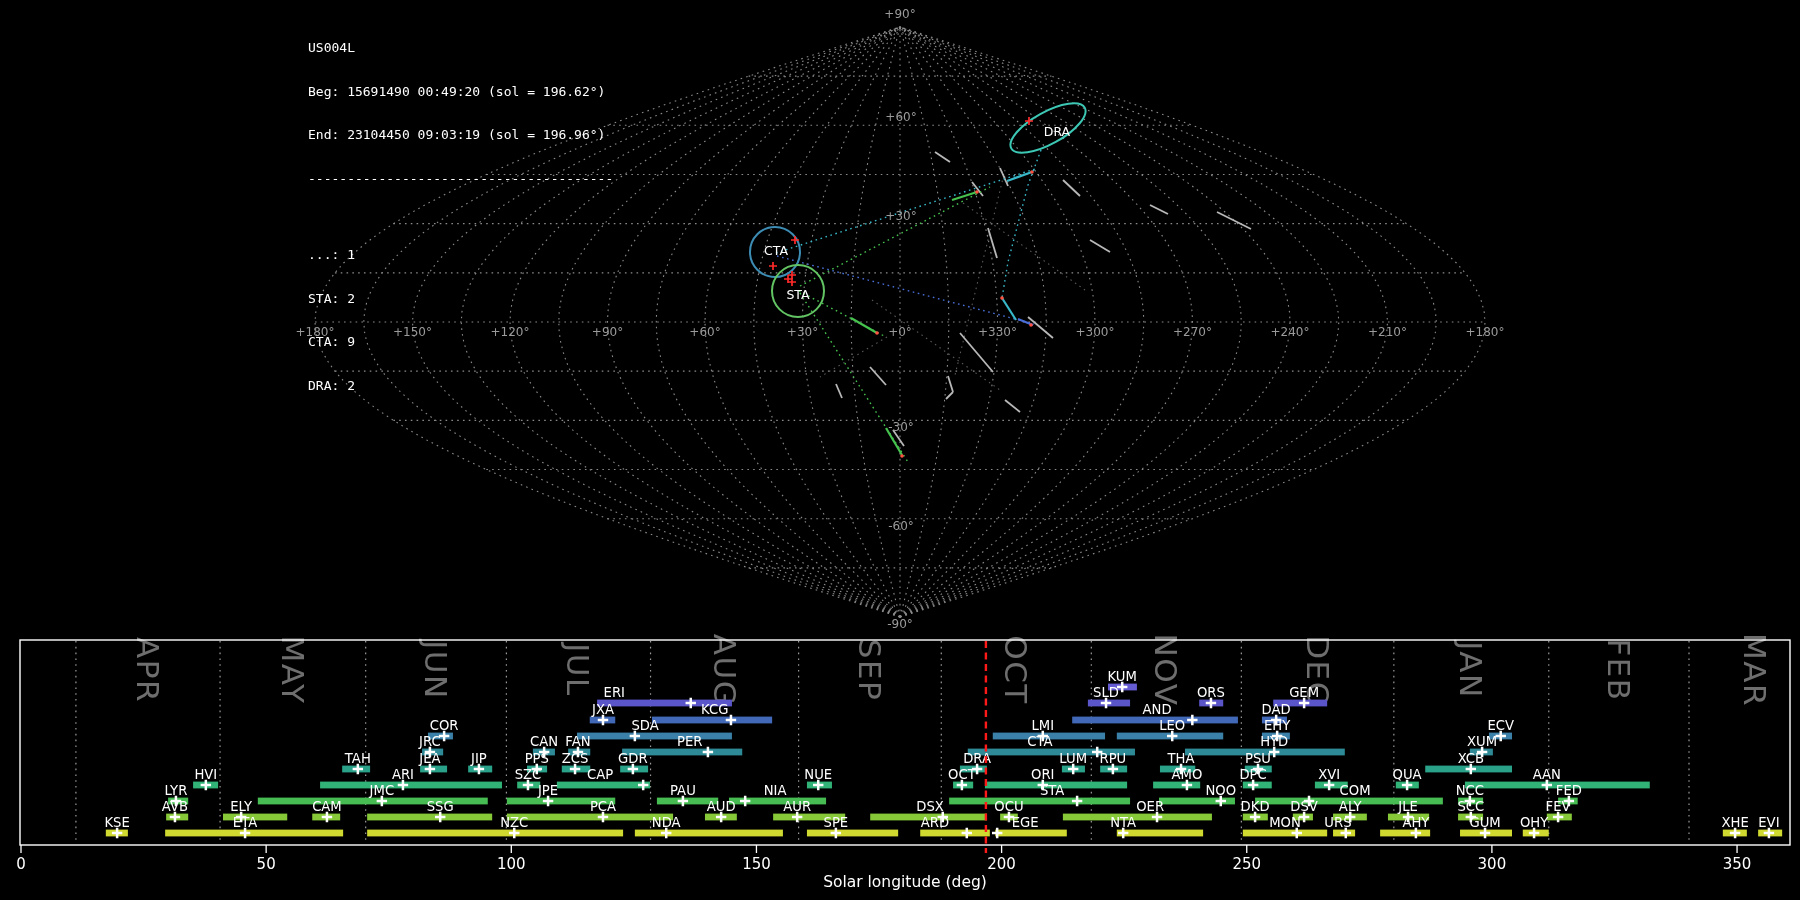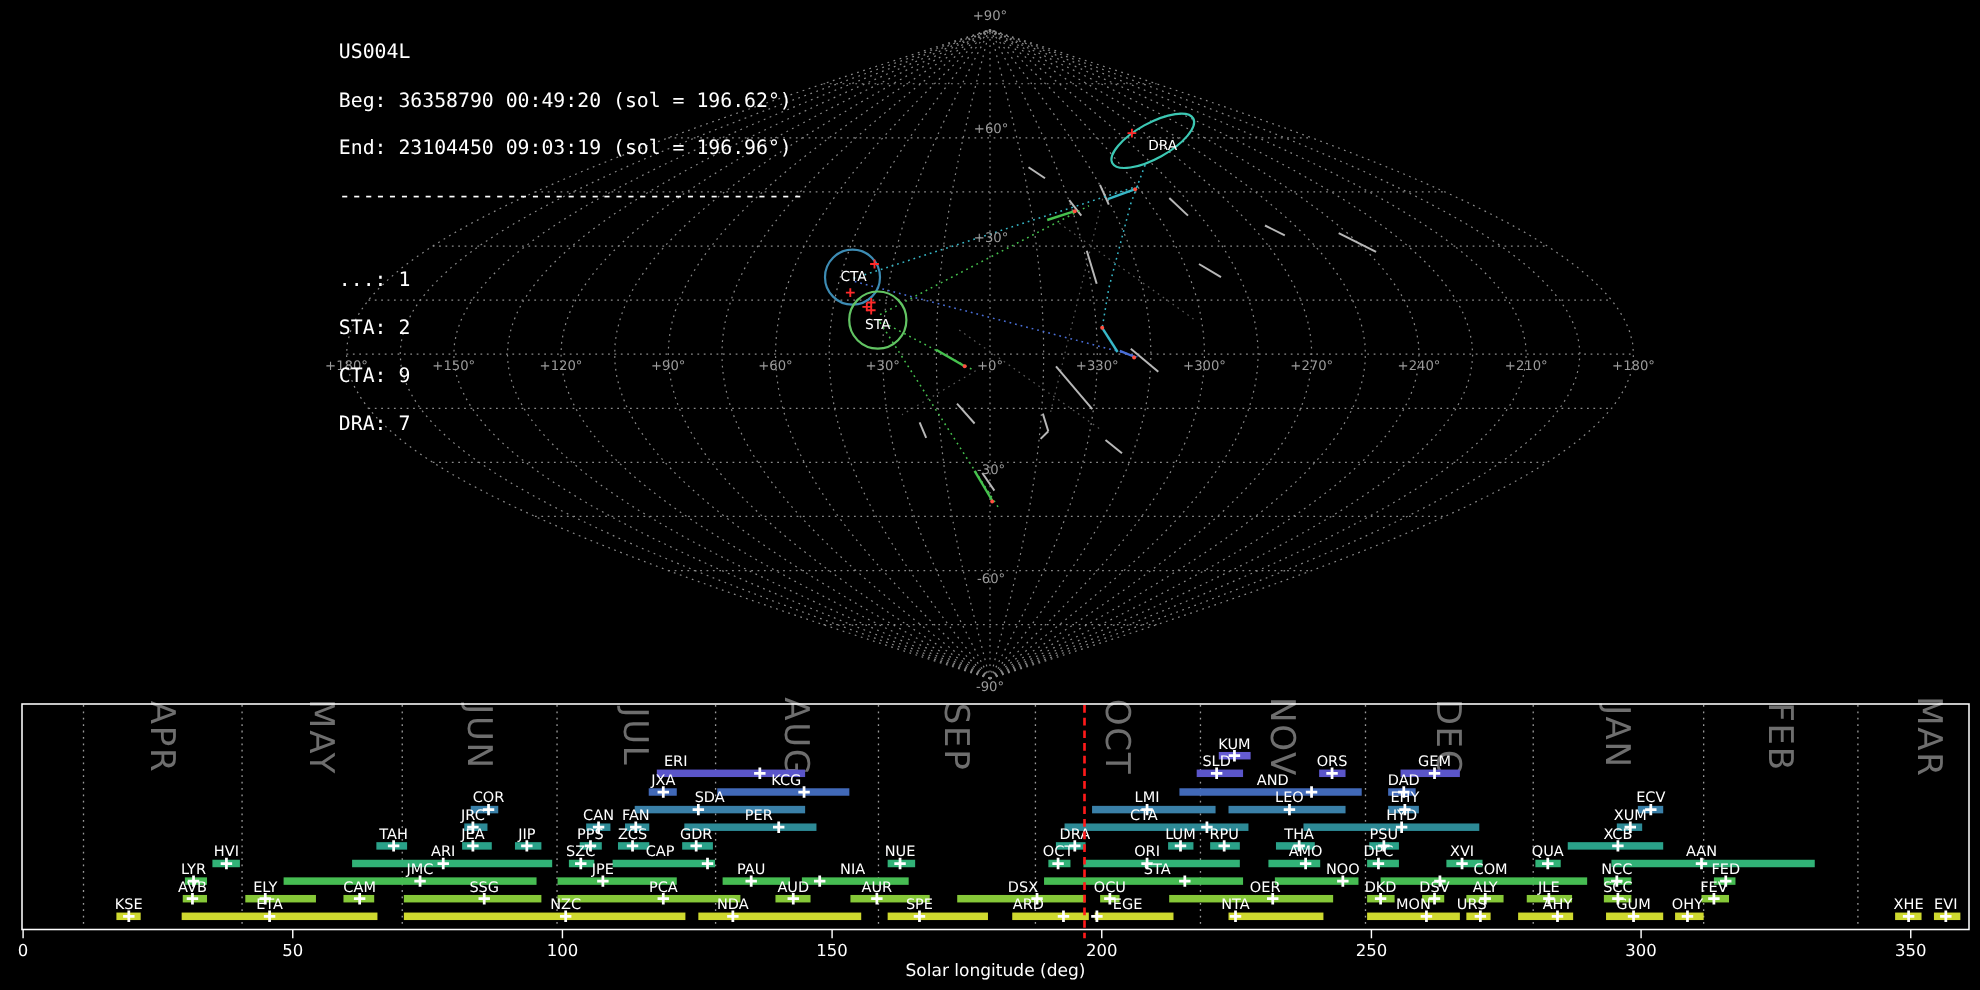--- a/index.html
+++ b/index.html
@@ -1,19 +1,19 @@
 <!DOCTYPE html>
 <html><head>
 <meta charset="utf-8">
 <style>
   html,body{margin:0;padding:0;background:#000;}
   .stage{position:relative;width:1800px;height:900px;background:#000;overflow:hidden;
          font-family:"DejaVu Sans",sans-serif;}
   .header{position:absolute;left:308px;top:12px;color:#fff;
-          font-family:"DejaVu Sans Mono",monospace;font-size:18px;line-height:14.5px;
+          font-family:"DejaVu Sans Mono",monospace;font-size:13px;line-height:14.5px;
           white-space:pre;}
   .header .gap{height:4px;}
   svg text{font-family:"DejaVu Sans",sans-serif;}
   .month-label{font-size:31px;fill:#6e6e6e;letter-spacing:1.5px;}
   .bar-label{font-size:13.2px;fill:#ffffff;}
   .tick-label{font-size:15px;fill:#ffffff;}
   .axis-title{font-size:15.5px;fill:#ffffff;}
   .map-label{font-size:12px;fill:#9b9b9b;}
   .radiant-label{font-size:12.5px;fill:#ffffff;}
 </style>
@@ -614,22 +614,22 @@
         <line x1="1491.8999999999999" y1="845" x2="1491.8999999999999" y2="853" stroke="#ffffff" stroke-width="1.3"></line>
         <text x="1491.8999999999999" y="869" text-anchor="middle" class="tick-label">300</text>
         <line x1="1737.05" y1="845" x2="1737.05" y2="853" stroke="#ffffff" stroke-width="1.3"></line>
         <text x="1737.05" y="869" text-anchor="middle" class="tick-label">350</text>
         <text x="905" y="887" text-anchor="middle" class="axis-title">Solar longitude (deg)</text>
       </g>
     </svg>
 
   <div class="header">
     <div>US004L</div>
-    <div>Beg: 36358790 00:49:20 (sol = 196.62°)</div>
+    <div>Beg: 15691490 00:49:20 (sol = 196.62°)</div>
     <div>End: 23104450 09:03:19 (sol = 196.96°)</div>
     <div>---------------------------------------</div>
     <div class="gap"></div>
     <div>...: 1</div>
     <div>STA: 2</div>
     <div>CTA: 9</div>
-    <div>DRA: 7</div>
+    <div>DRA: 2</div>
   </div>
 </div>
 
 </body></html>

